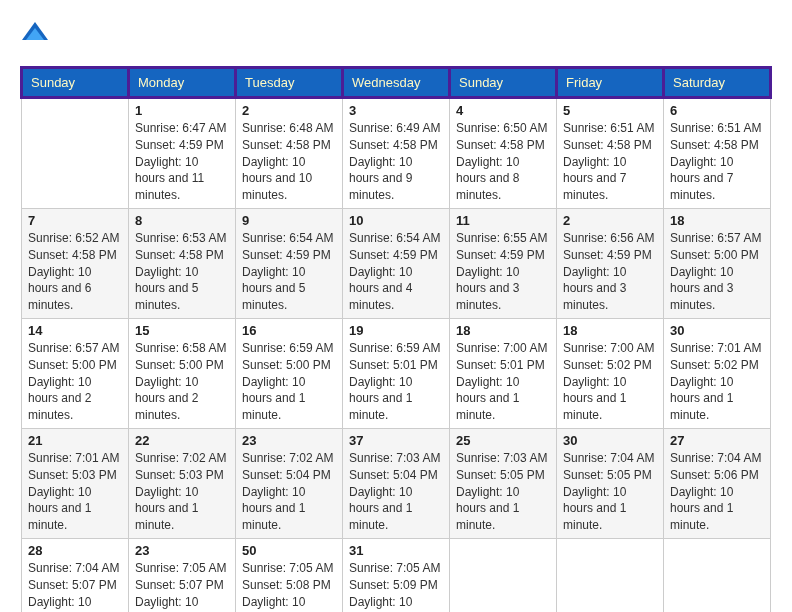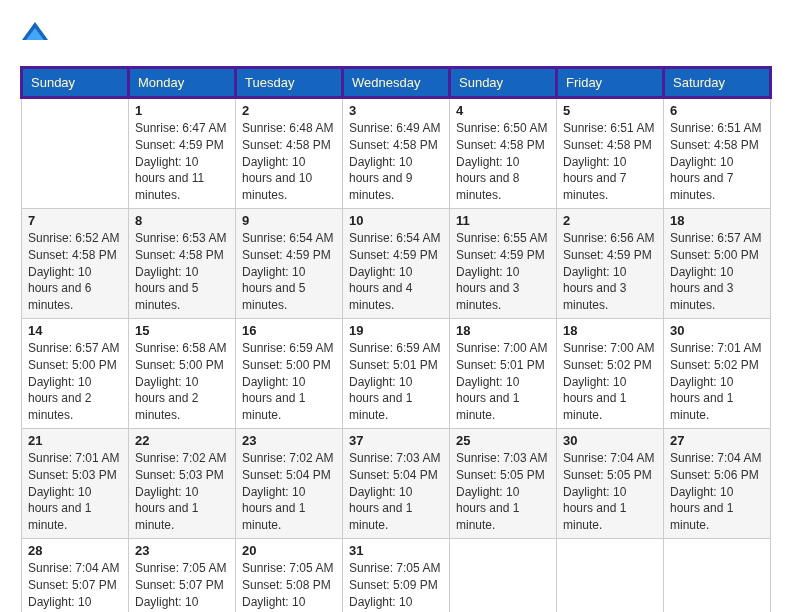--- a/index.html
+++ b/index.html
@@ -251,21 +251,21 @@
       <tr class="row-odd">
         <td>
           <div class="day-num">28</div>
           <div class="day-info">Sunrise: 7:04 AM<br>Sunset: 5:07 PM<br>Daylight: 10 hours and 2 minutes.</div>
         </td>
         <td>
           <div class="day-num">23</div>
           <div class="day-info">Sunrise: 7:05 AM<br>Sunset: 5:07 PM<br>Daylight: 10 hours and 2 minutes.</div>
         </td>
         <td>
-          <div class="day-num">20</div>
+          <div class="day-num">50</div>
           <div class="day-info">Sunrise: 7:05 AM<br>Sunset: 5:08 PM<br>Daylight: 10 hours and 2 minutes.</div>
         </td>
         <td>
           <div class="day-num">31</div>
           <div class="day-info">Sunrise: 7:05 AM<br>Sunset: 5:09 PM<br>Daylight: 10 hours and 3 minutes.</div>
         </td>
         <td class="empty-cell"></td>
         <td class="empty-cell"></td>
         <td class="empty-cell"></td>
       </tr>

